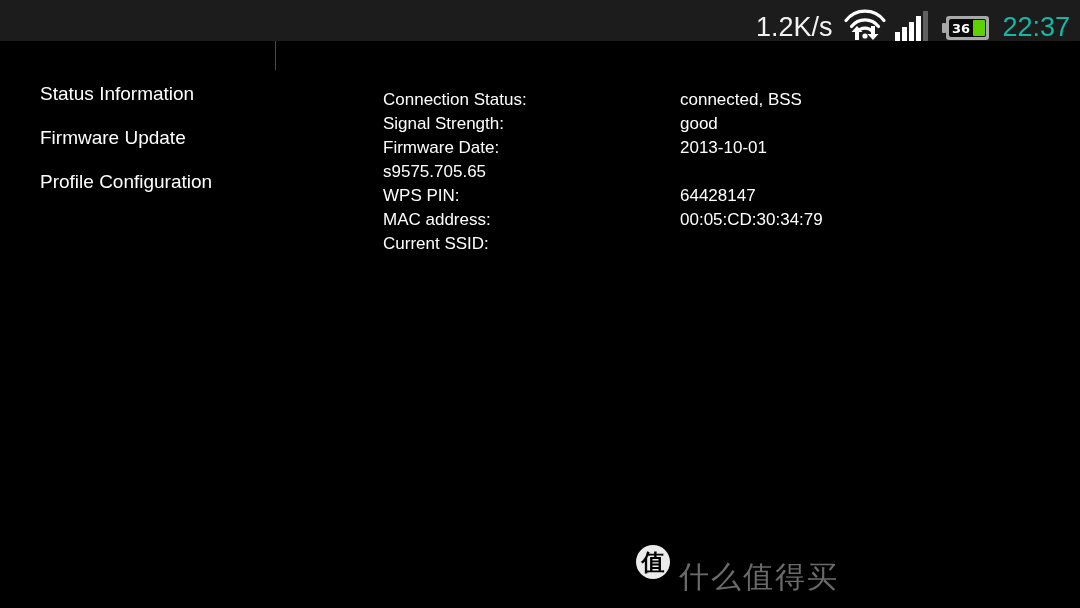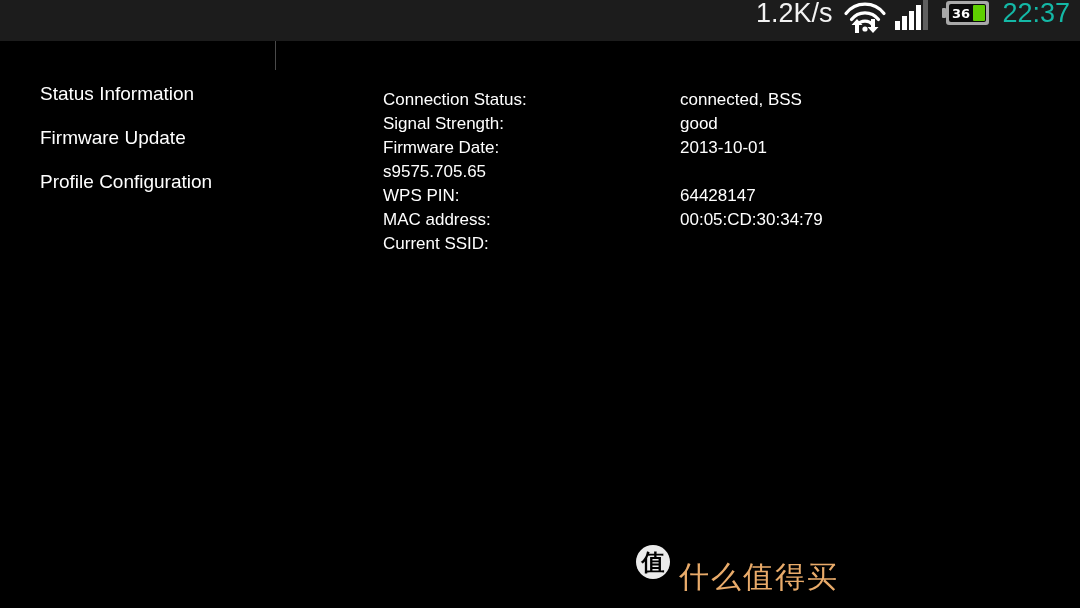--- a/index.html
+++ b/index.html
@@ -17,21 +17,21 @@
   }
 
   
   #status-bar {
     position: absolute;
     left: 0; top: 0;
     width: 1080px;
     height: 41px;
     background: #1c1c1c;
     display: flex;
-    align-items: flex-start;
+    align-items: flex-end;
     justify-content: flex-end;
     padding-right: 10px;
     box-sizing: border-box;
   }
   #net-speed {
     font-size: 27px;
     color: #f2f2f2;
     letter-spacing: 0px;
     line-height: 1;
     margin-right: 10px;
@@ -125,21 +125,21 @@
     color: #000000;
     font-size: 23px;
     line-height: 34px;
     text-align: center;
     font-family: "DejaVu Sans", sans-serif;
     font-weight: 700;
     margin-right: 9px;
   }
   #watermark-text {
     font-size: 30px;
-    color: #fdba74;
+    color: #737373;
     font-family: "DejaVu Sans", sans-serif;
     letter-spacing: 2px;
     line-height: 34px;
     margin-top: 31px;
   }
 </style>
 </head>
 <body>
 
 <div id="status-bar">

